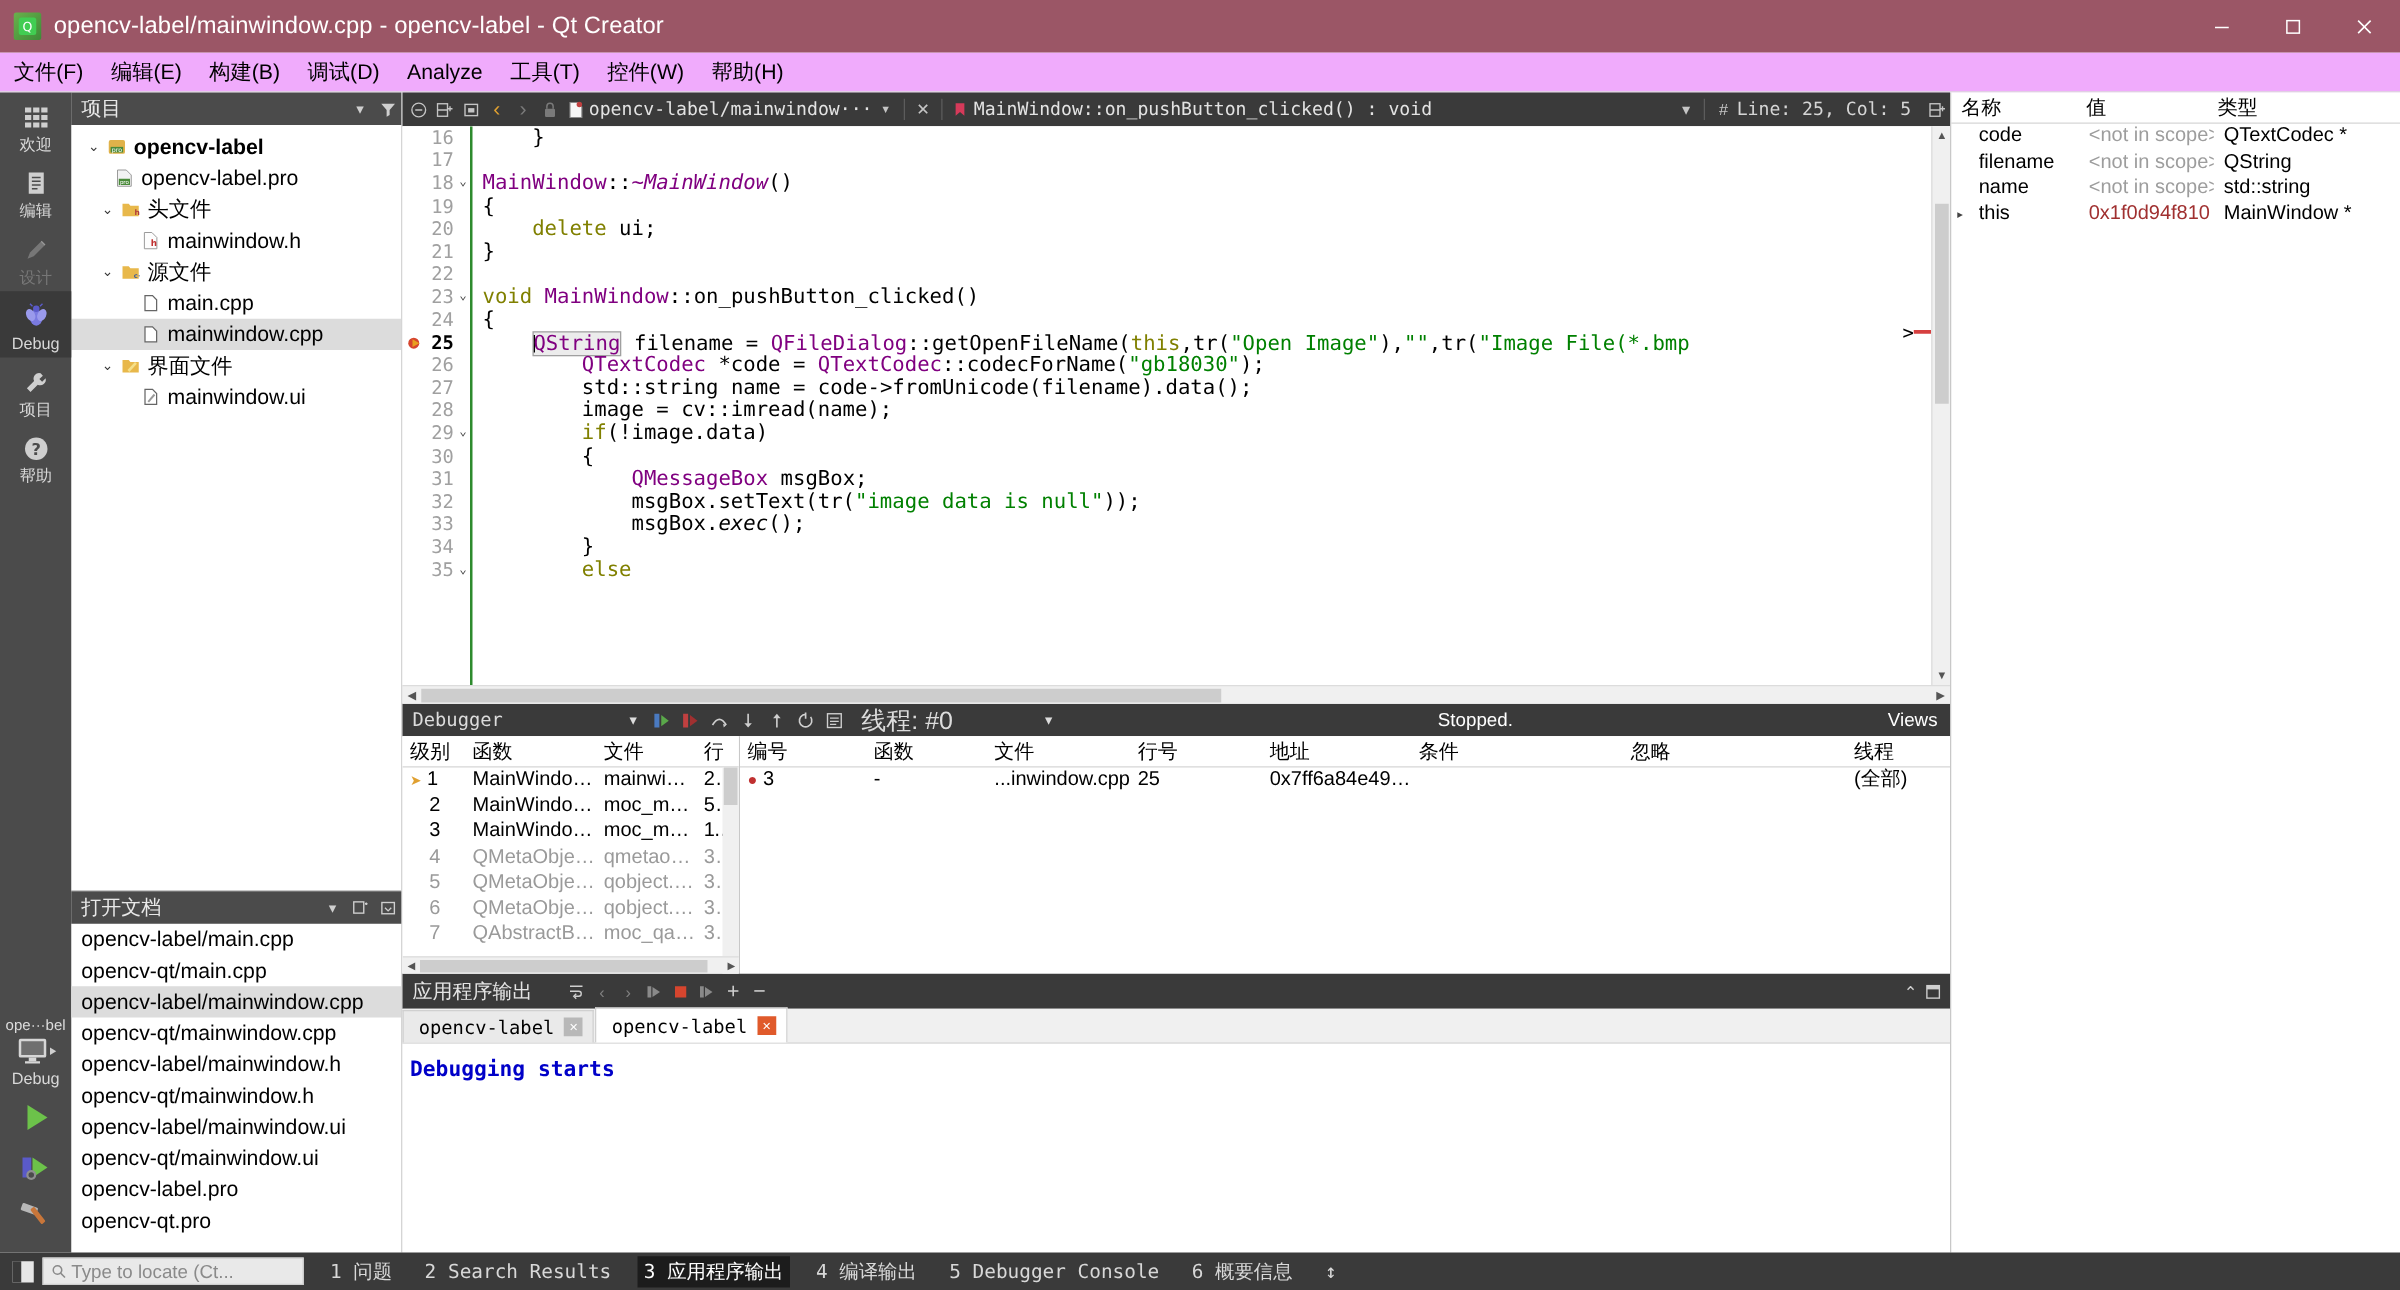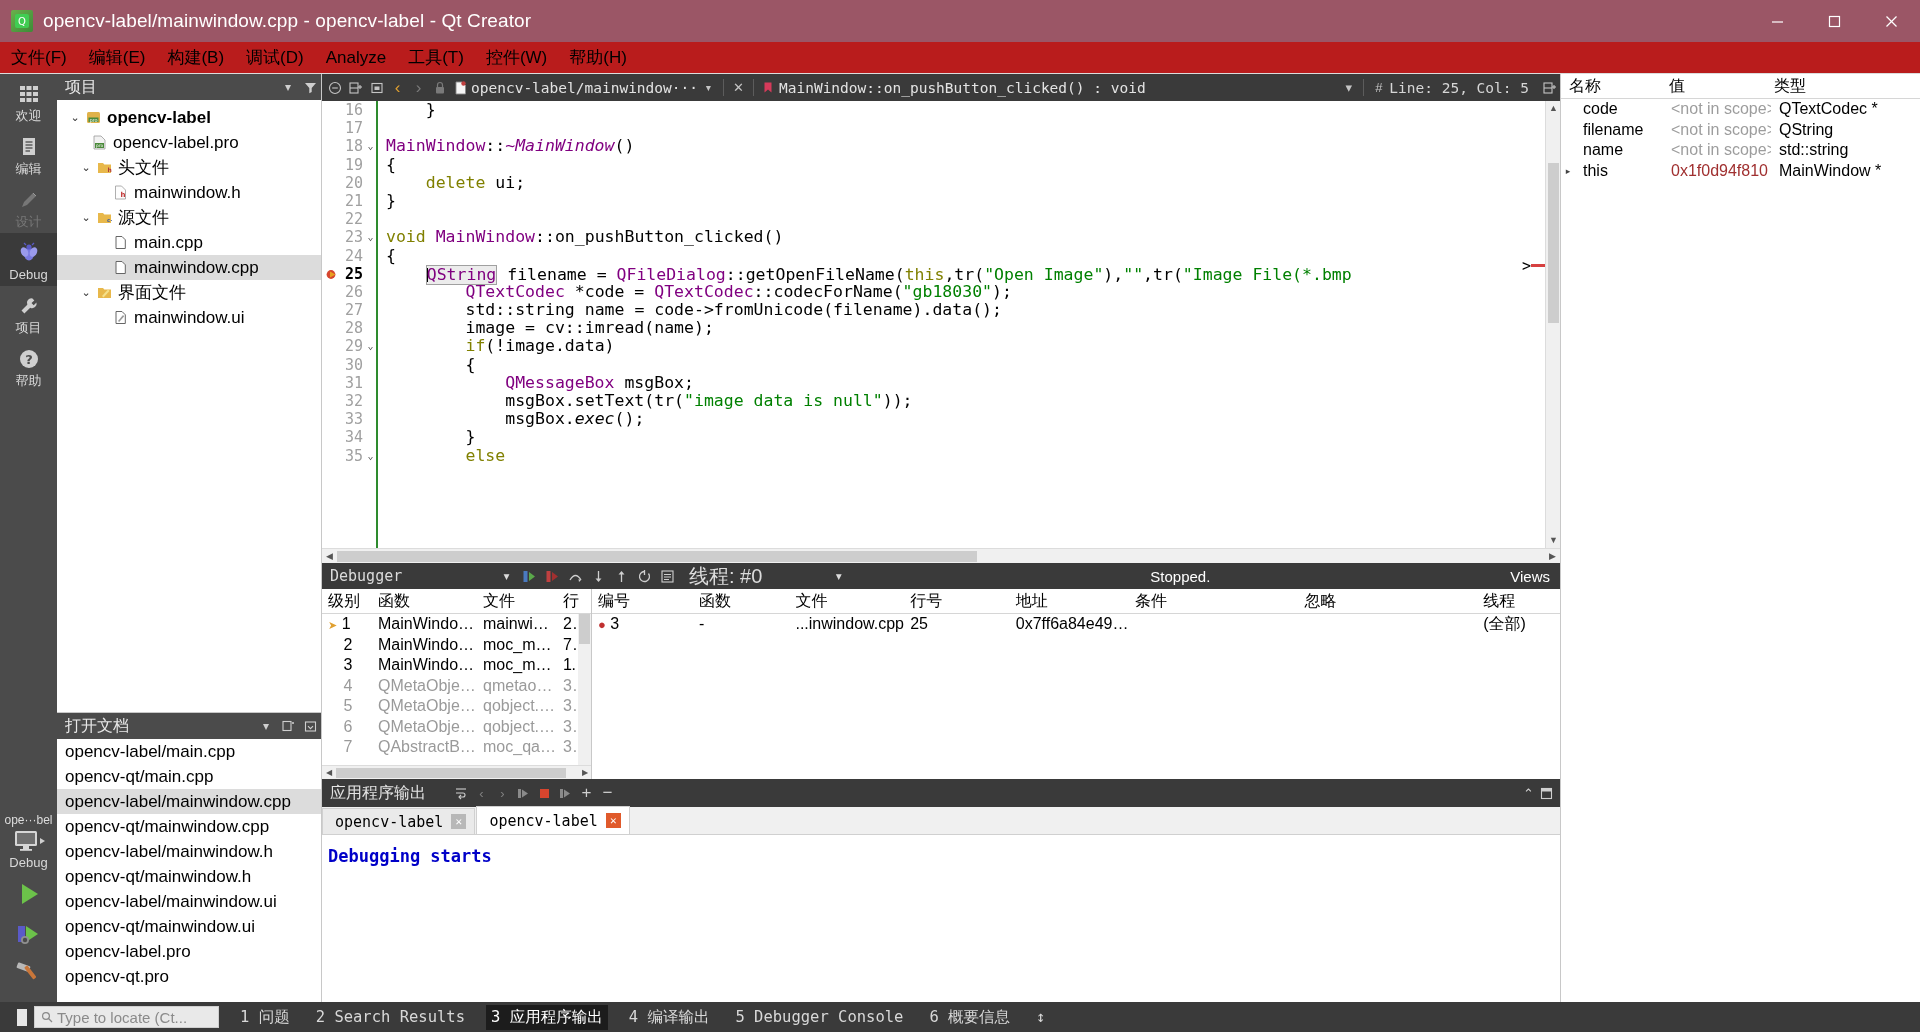--- a/index.html
+++ b/index.html
@@ -22,21 +22,21 @@
     width:22px;height:22px;margin-left:11px;margin-right:10px;border-radius:2px;
     background:linear-gradient(135deg,#6ab04c 0%,#3d8b37 100%);
     display:flex;align-items:center;justify-content:center;font-size:11px;color:#fff;
   }
   .titlebar .title { font-size:19px; letter-spacing:.1px; }
   .winbtns { position:absolute; right:0; top:0; height:42px; display:flex; }
   .winbtn { width:57px;height:42px;display:flex;align-items:center;justify-content:center;
             color:#fff;font-size:19px; }
 
   
-  .menubar { height:32px; background:#b91c1c; display:flex; align-items:center;
+  .menubar { height:32px; background:#f0abfc; display:flex; align-items:center;
              flex:0 0 32px; border-bottom:1px solid #dcdcdc; }
   .menuitem { padding:0 11px; height:32px; line-height:32px; font-size:17px; color:#000; }
 
   
   .body { flex:1 1 auto; display:flex; min-height:0; }
 
   
   .modebar { width:57px; background:#4b4b4b; display:flex; flex-direction:column;
              align-items:center; flex:0 0 57px; position:relative; }
   .mode { width:57px; padding:7px 0 4px; display:flex; flex-direction:column;
@@ -180,21 +180,21 @@
   .ptr { color:#a03030; }
   .exp { width:14px; flex:0 0 14px; text-align:center; font-size:9px; color:#444; }
 
   
   .statusbar { height:30px; flex:0 0 30px; background:#3a3a3a; display:flex; align-items:center;
                color:#d8d8d8; font-size:16px; }
   .statusbar .sq { width:17px;height:17px;margin-left:10px;margin-right:7px;
                    background:#e6e6e6; position:relative; }
   .statusbar .sq:after { content:''; position:absolute; left:0; top:0; width:7px; height:17px;
                          background:#3a3a3a; }
-  .locate { width:185px; height:22px; background:#e9e9e9; border:1px solid #cfcfcf;
+  .locate { width:209px; height:22px; background:#e9e9e9; border:1px solid #cfcfcf;
             display:flex; align-items:center; color:#8a8a8a; font-size:15px; padding-left:4px; }
   .sbitem { margin-left:16px; font-family:"DejaVu Sans Mono",monospace; font-size:15.5px;
             padding:2px 5px; }
   .sbitem.act { background:#1c1c1c; color:#fff; }
   .sbcjk { font-family:"Liberation Sans",sans-serif; }
   .sbgrow { flex:1 1 auto; }
 
   svg { display:block; }
 </style>
 </head>
@@ -691,21 +691,21 @@
               <div class="srow">
                 <div class="c" style="width: 50px;"><span class="curarrow">➤</span> 1</div>
                 <div class="c" style="width: 105px;">MainWindow::...</div>
                 <div class="c" style="width: 80px;">mainwindow.c...</div>
                 <div class="c" style="width: 22px;">25</div>
               </div>
               <div class="srow">
                 <div class="c" style="width: 50px;"><span style="display:inline-block;width:11px"></span> 2</div>
                 <div class="c" style="width: 105px;">MainWindow::...</div>
                 <div class="c" style="width: 80px;">moc_mainwin...</div>
-                <div class="c" style="width: 22px;">75</div>
+                <div class="c" style="width: 22px;">50</div>
               </div>
               <div class="srow">
                 <div class="c" style="width: 50px;"><span style="display:inline-block;width:11px"></span> 3</div>
                 <div class="c" style="width: 105px;">MainWindow::...</div>
                 <div class="c" style="width: 80px;">moc_mainwin...</div>
                 <div class="c" style="width: 22px;">11</div>
               </div>
               <div class="srow dim">
                 <div class="c" style="width: 50px;"><span style="display:inline-block;width:11px"></span> 4</div>
                 <div class="c" style="width: 105px;">QMetaObject:...</div>

